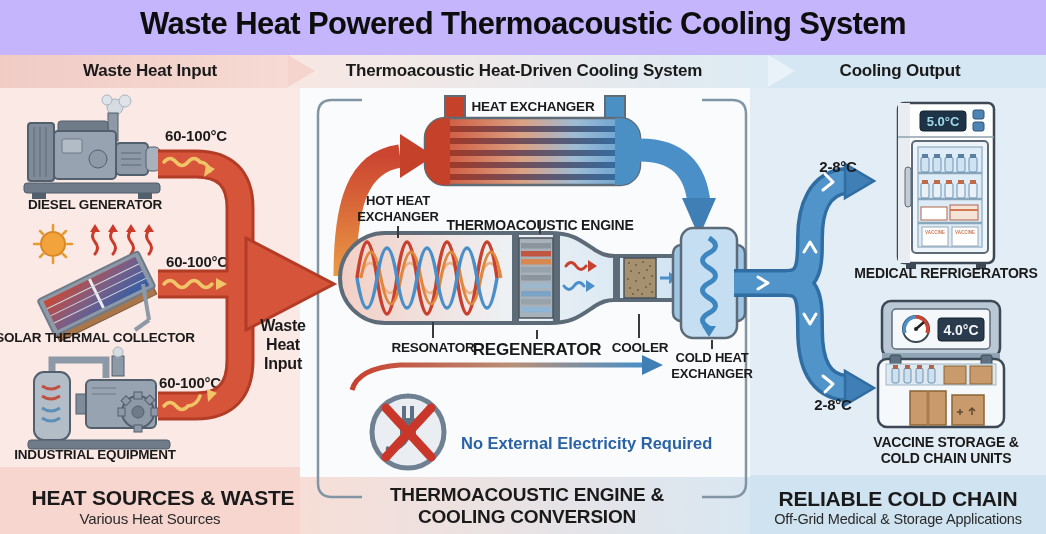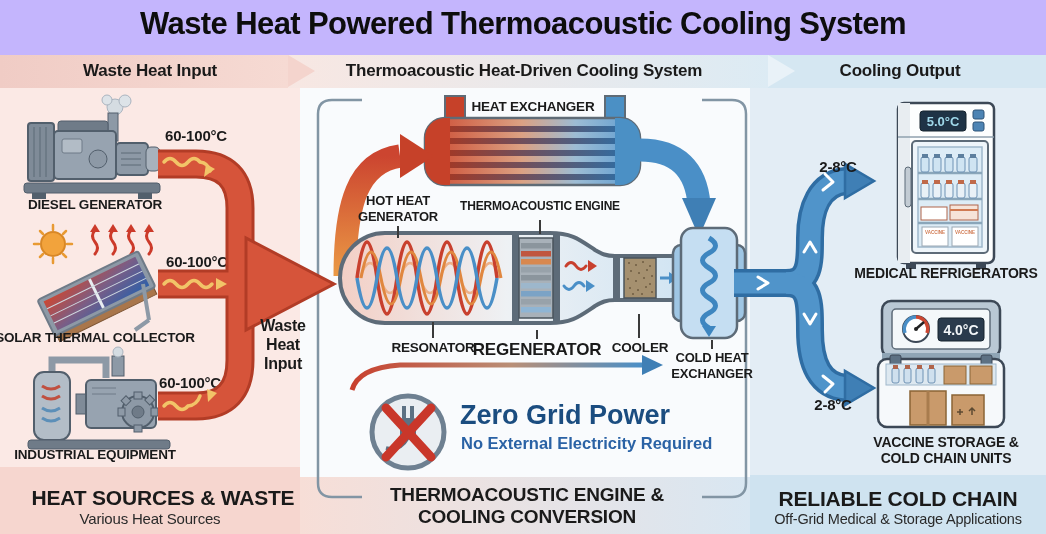--- a/index.html
+++ b/index.html
@@ -404,33 +404,32 @@
 
   <div class="lbl" style="left:196px;top:127px;font-size:15px;">60-100°C</div>
   <div class="lbl" style="left:95px;top:197px;font-size:13.5px;">DIESEL GENERATOR</div>
   <div class="lbl" style="left:197px;top:253px;font-size:15px;">60-100°C</div>
   <div class="lbl" style="left:95px;top:330px;font-size:13.5px;">SOLAR THERMAL COLLECTOR</div>
   <div class="lbl" style="left:190px;top:374px;font-size:15px;">60-100°C</div>
   <div class="lbl" style="left:95px;top:447px;font-size:13.5px;">INDUSTRIAL EQUIPMENT</div>
   <div class="lbl wrap" style="left:283px;top:316px;width:58px;font-size:16px;line-height:19px;z-index:4;">Waste Heat Input</div>
 
   <div class="lbl" style="left:533px;top:99px;font-size:13.5px;z-index:3;">HEAT EXCHANGER</div>
-  <div class="lbl wrap" style="left:398px;top:193px;width:95px;font-size:13px;line-height:15.5px;z-index:3;">HOT HEAT GENERATOR</div>
+  <div class="lbl wrap" style="left:398px;top:193px;width:95px;font-size:13px;line-height:15.5px;z-index:3;">HOT HEAT EXCHANGER</div>
   <div class="ptr" style="left:398px;top:226px;height:12px;z-index:3;"></div>
-  <div class="lbl" style="left:540px;top:199px;font-size:12px;z-index:3;">THERMOACOUSTIC ENGINE</div>
+  <div class="lbl" style="left:540px;top:217px;font-size:14px;z-index:3;">THERMOACOUSTIC ENGINE</div>
   <div class="ptr" style="left:540px;top:220px;height:14px;z-index:3;"></div>
   <div class="lbl" style="left:433px;top:340px;font-size:13.5px;z-index:3;">RESONATOR</div>
   <div class="ptr" style="left:433px;top:322px;height:16px;z-index:3;"></div>
   <div class="lbl" style="left:537px;top:340px;font-size:17px;z-index:3;">REGENERATOR</div>
   <div class="ptr" style="left:537px;top:330px;height:9px;z-index:3;"></div>
   <div class="lbl" style="left:640px;top:340px;font-size:13.5px;z-index:3;">COOLER</div>
   <div class="ptr" style="left:639px;top:314px;height:24px;z-index:3;"></div>
   <div class="lbl wrap" style="left:712px;top:350px;width:100px;font-size:13px;line-height:15.5px;z-index:3;">COLD HEAT EXCHANGER</div>
   <div class="ptr" style="left:712px;top:340px;height:9px;z-index:3;"></div>
-  <div class="abs" style="left:460px;top:400px;font-size:27px;font-weight:800;color:#1b4d80;z-index:3;">Zero Grid Power</div>
   <div class="abs" style="left:461px;top:434px;font-size:16.5px;font-weight:800;color:#2a62a5;z-index:3;">No External Electricity Required</div>
 
   <div class="lbl" style="left:838px;top:158px;font-size:15px;z-index:3;">2-8°C</div>
   <div class="lbl" style="left:833px;top:396px;font-size:15px;z-index:3;">2-8°C</div>
   <div class="lbl wrap" style="left:946px;top:434px;width:165px;font-size:14px;line-height:16px;z-index:3;">VACCINE STORAGE &amp; COLD CHAIN UNITS</div>
   <div class="lbl" style="left:946px;top:265px;font-size:14px;z-index:3;">MEDICAL REFRIGERATORS</div>
 
   <div class="lbl" style="left:150px;top:486px;font-size:21px;margin-left:13px;">HEAT SOURCES &amp; WASTE</div>
   <div class="lbl" style="left:150px;top:510px;font-size:15px;font-weight:400;color:#2a2a2a;">Various Heat Sources</div>
   <div class="lbl wrap" style="left:527px;top:484px;width:290px;font-size:19px;line-height:22px;">THERMOACOUSTIC ENGINE &amp; COOLING CONVERSION</div>

